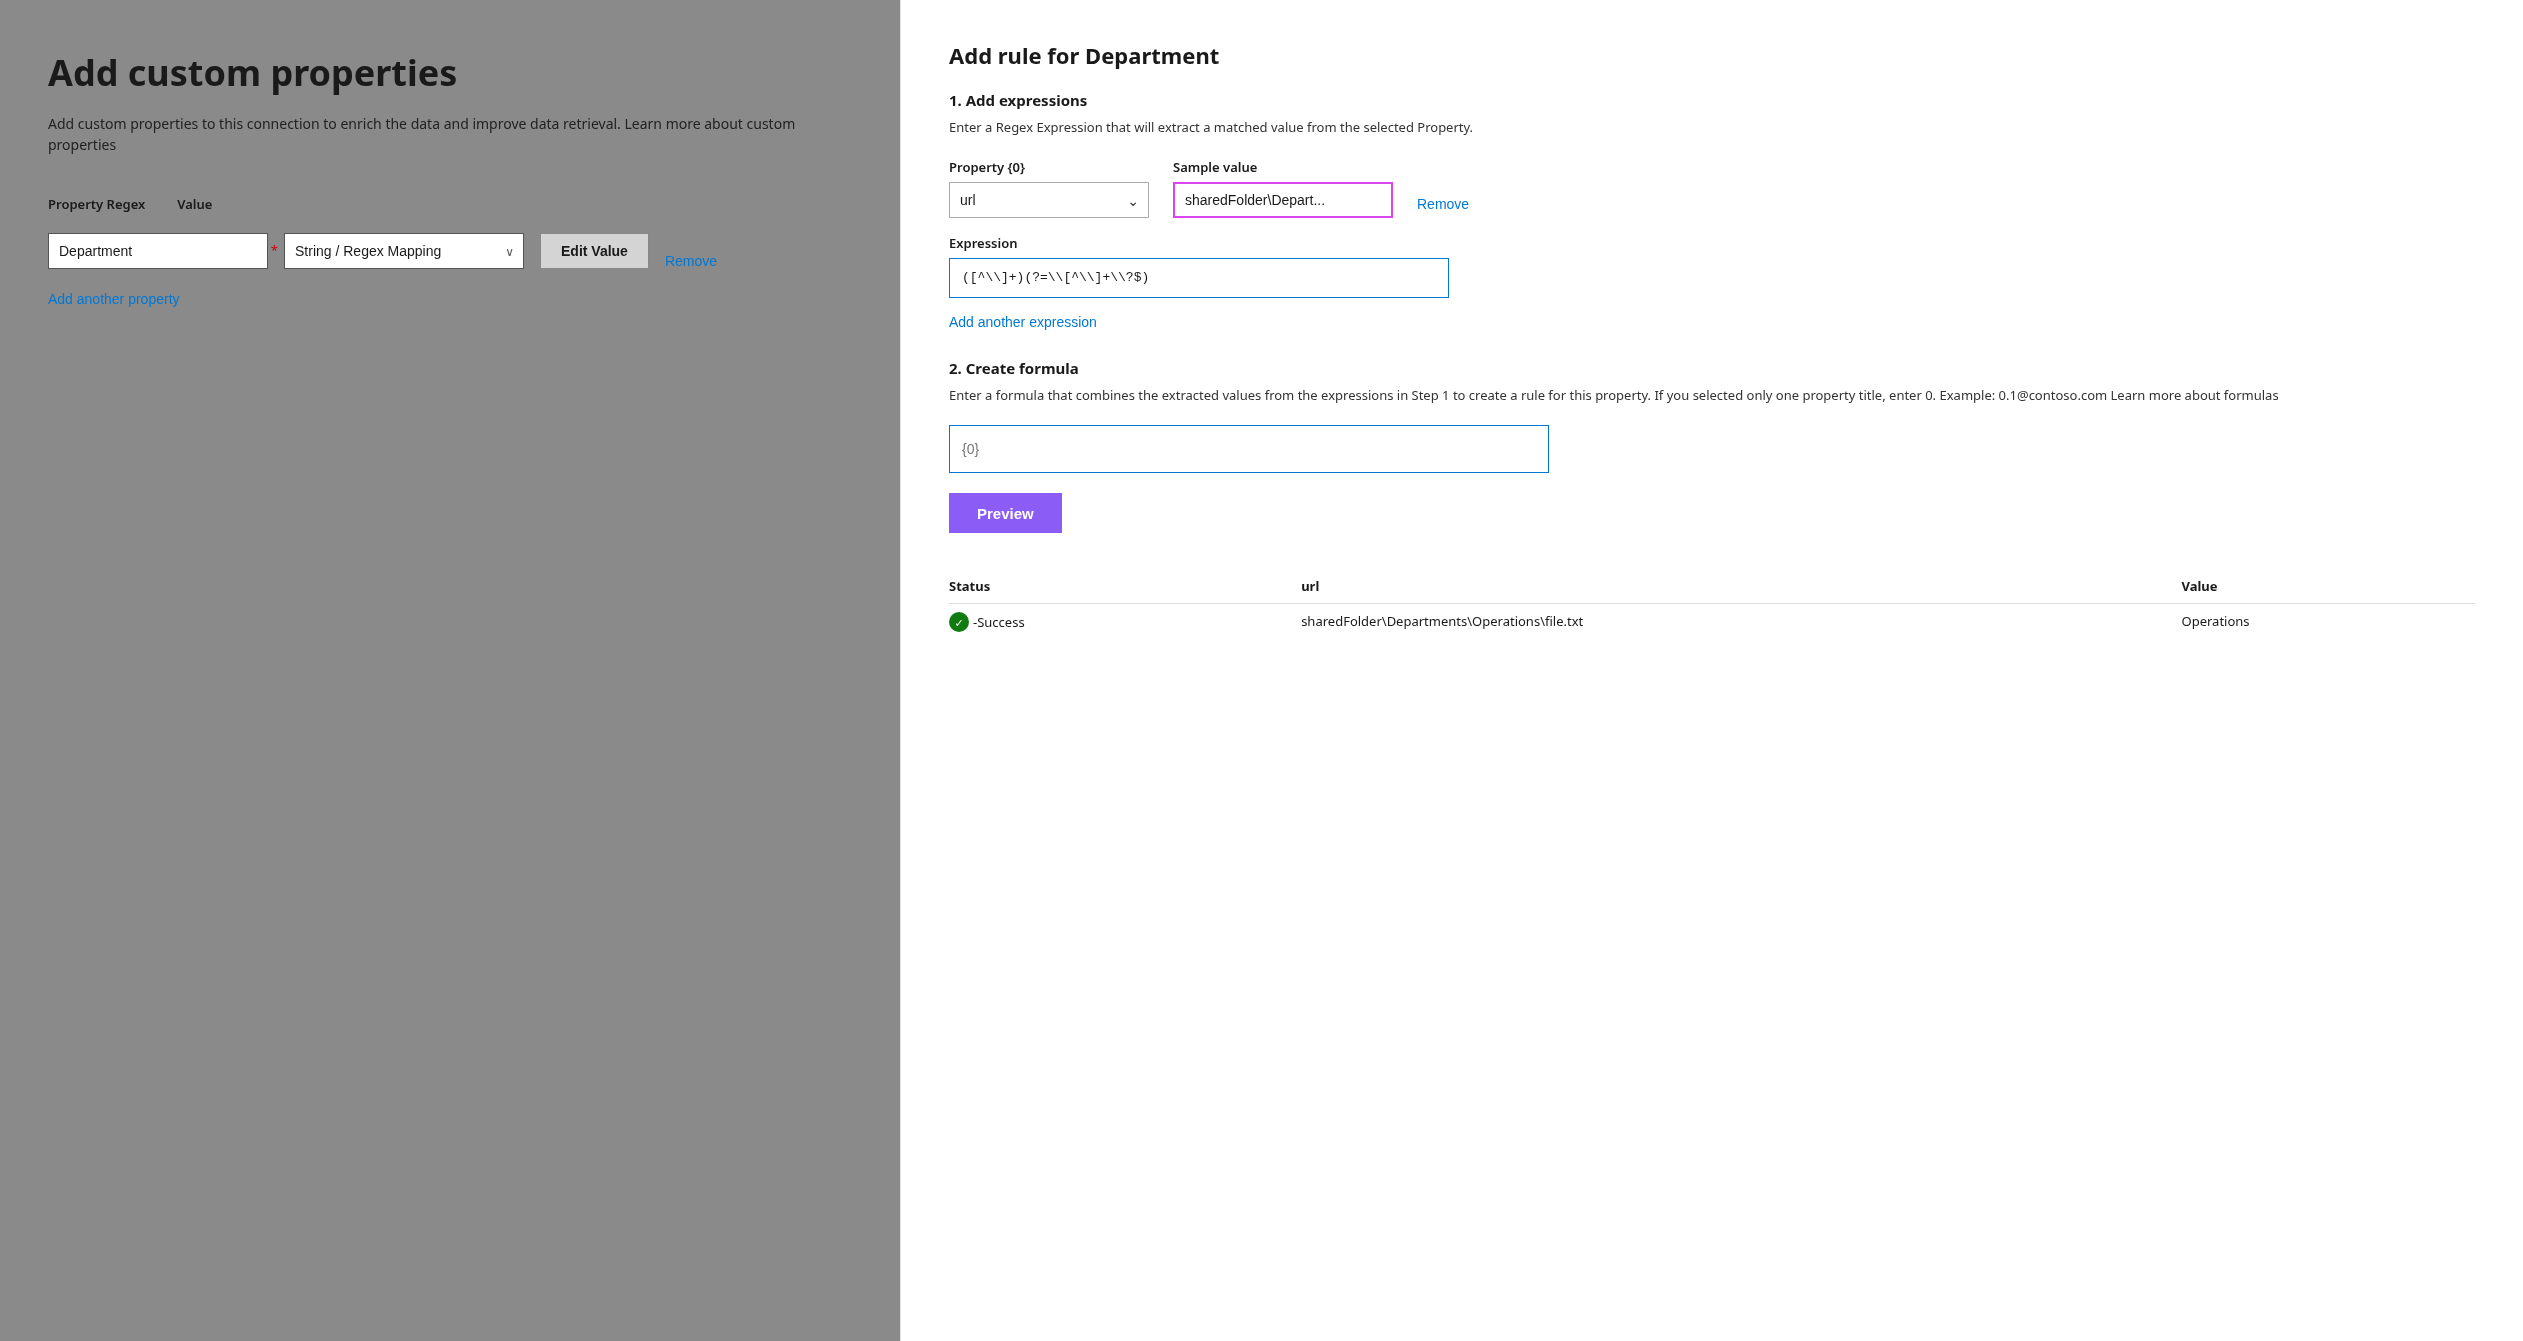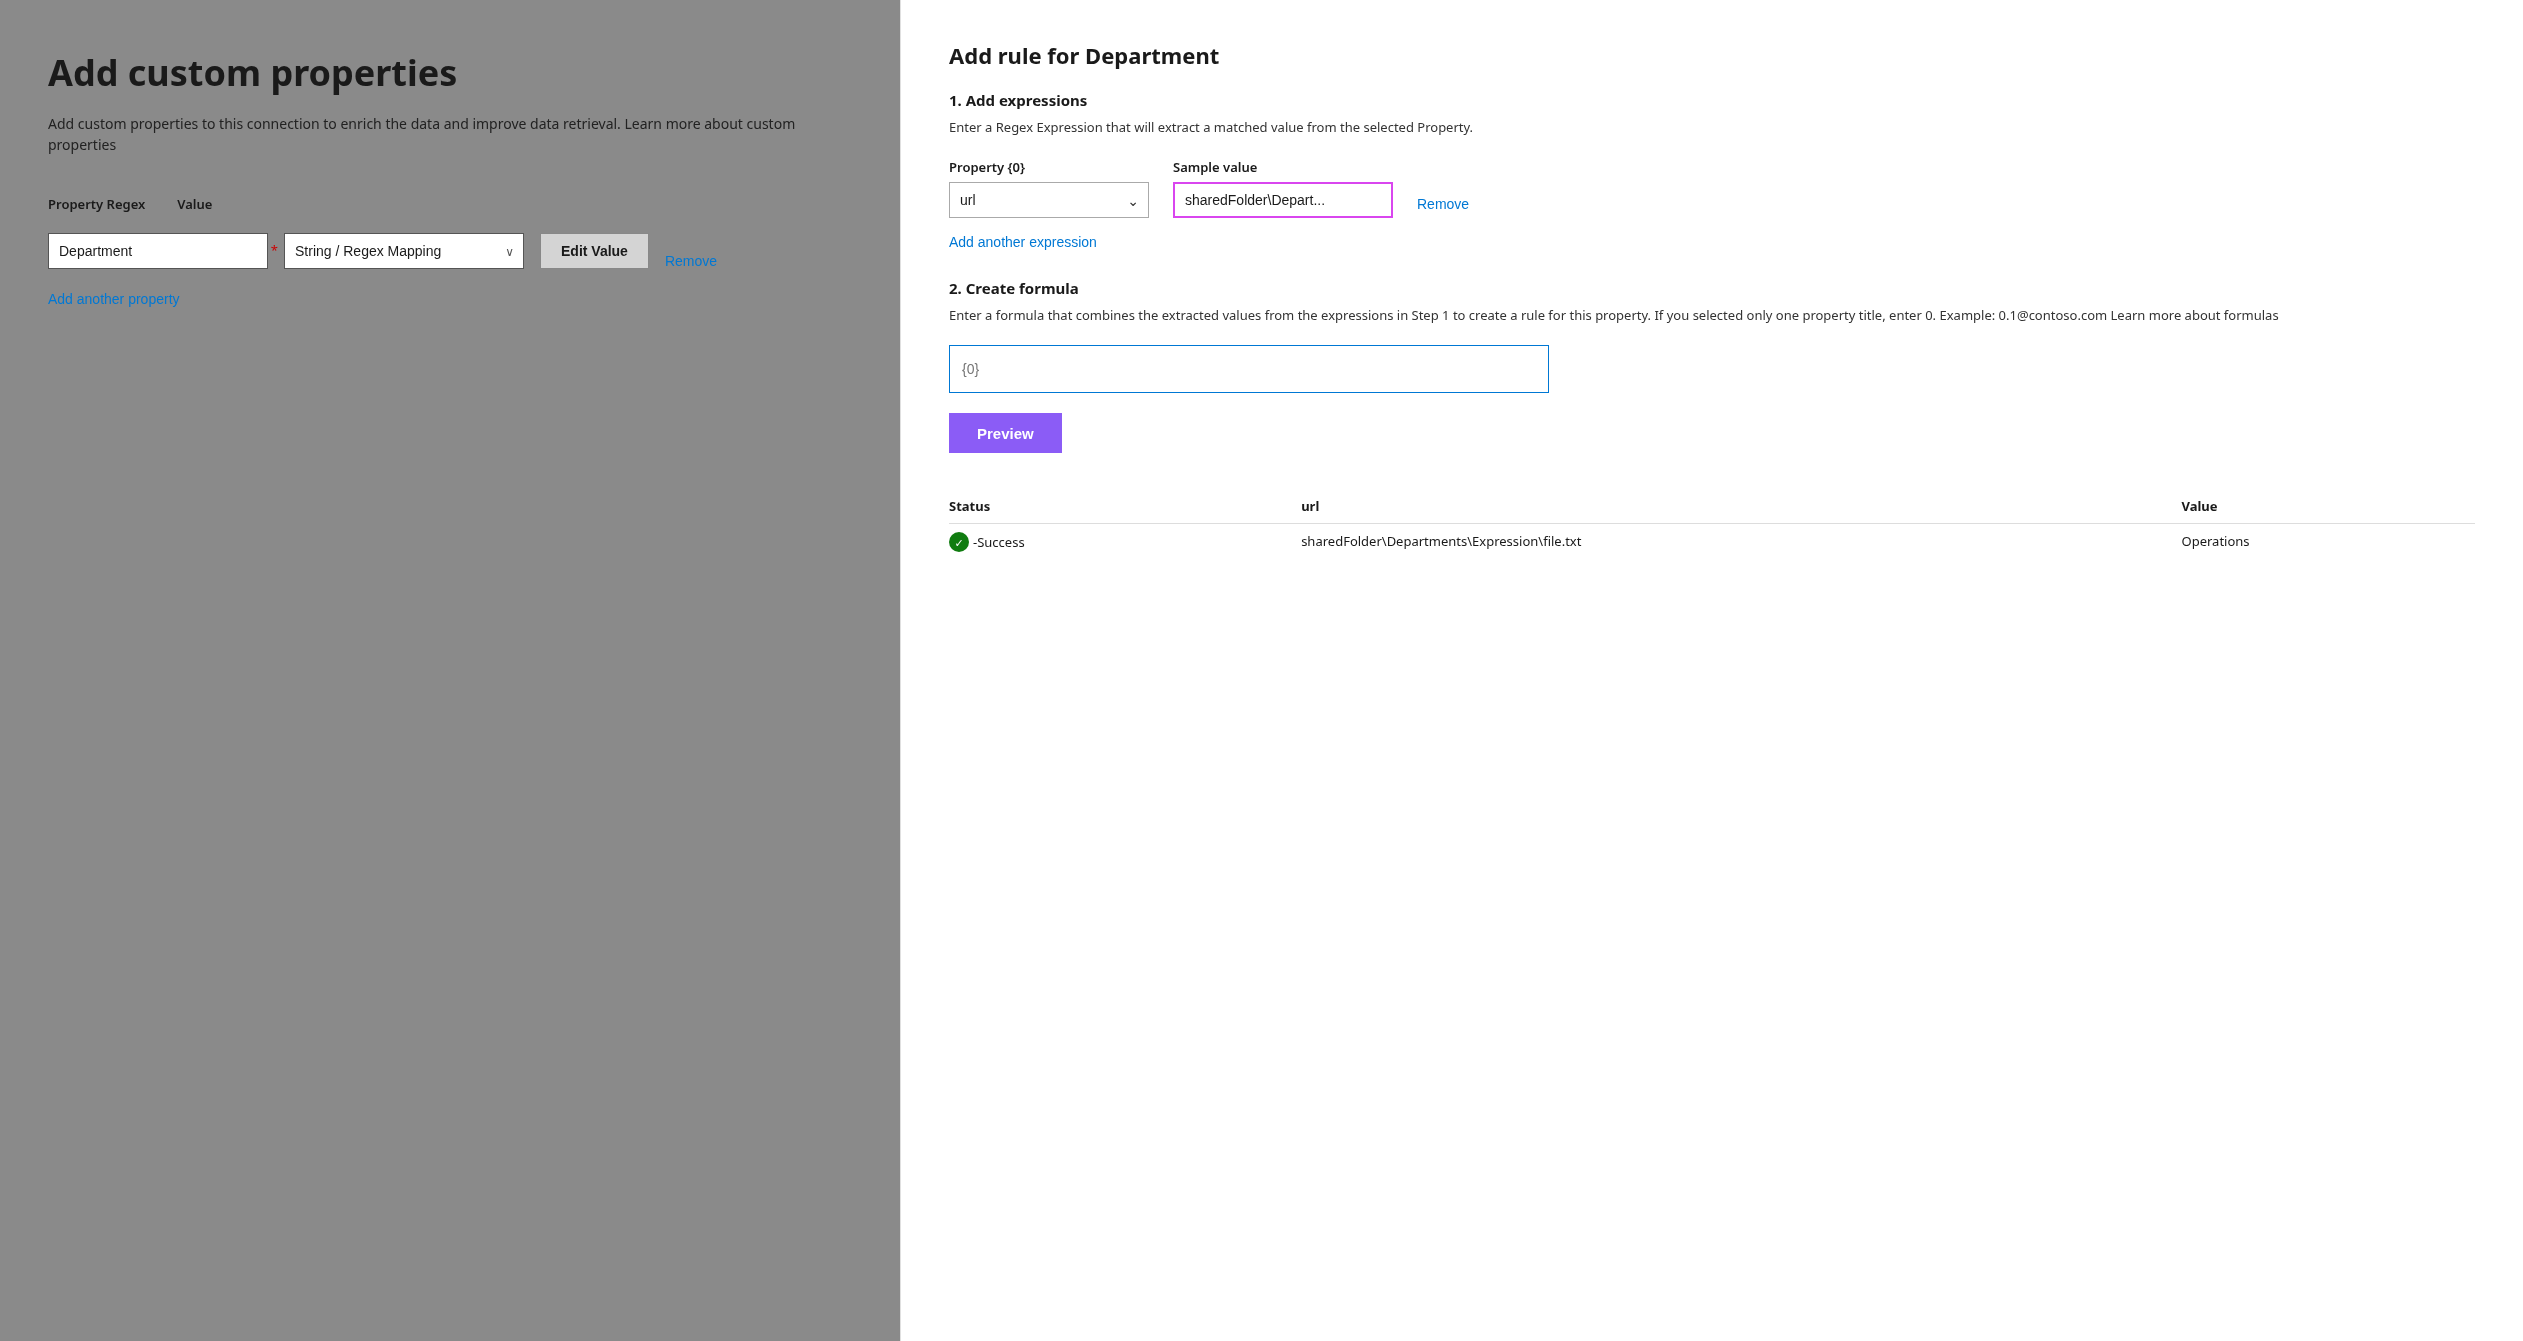--- a/index.html
+++ b/index.html
@@ -416,20 +416,24 @@
       </div>
 
       <div class="right-field-group">
         <label class="right-field-label">Sample value</label>
         <input type="text" class="sample-value-input" value="sharedFolder\Depart..." style="">
       </div>
 
       <button class="remove-link">Remove</button>
     </div>
 
+    <div>
+      <p class="expression-label">Expression</p>
+      <input type="text" class="expression-input" value="([^\\]+)(?=\\[^\\]+\\?$)" style="">
+    </div>
 
     <button class="add-expression-link">Add another expression</button>
   </div>
 
   <div class="section-gap">
     <p class="section-heading">2. Create formula</p>
     <p class="section-desc">Enter a formula that combines the extracted values from the expressions in Step 1 to create a rule for this property. If you selected only one property title, enter 0. Example: 0.1@contoso.com Learn more about formulas</p>
 
     <input type="text" class="formula-input" placeholder="{0}" style="">
 
@@ -446,19 +450,19 @@
         </tr>
       </thead>
       <tbody>
         <tr>
           <td>
             <div class="status-cell">
               <span class="success-icon">✓</span>
               <span class="status-text">-Success</span>
             </div>
           </td>
-          <td class="url-cell">sharedFolder\Departments\Expression\file.txt</td>
+          <td class="url-cell">sharedFolder\Departments\Operations\file.txt</td>
           <td class="value-result">Operations</td>
         </tr>
       </tbody>
     </table>
   </div>
 </div>
 
 </body></html>

